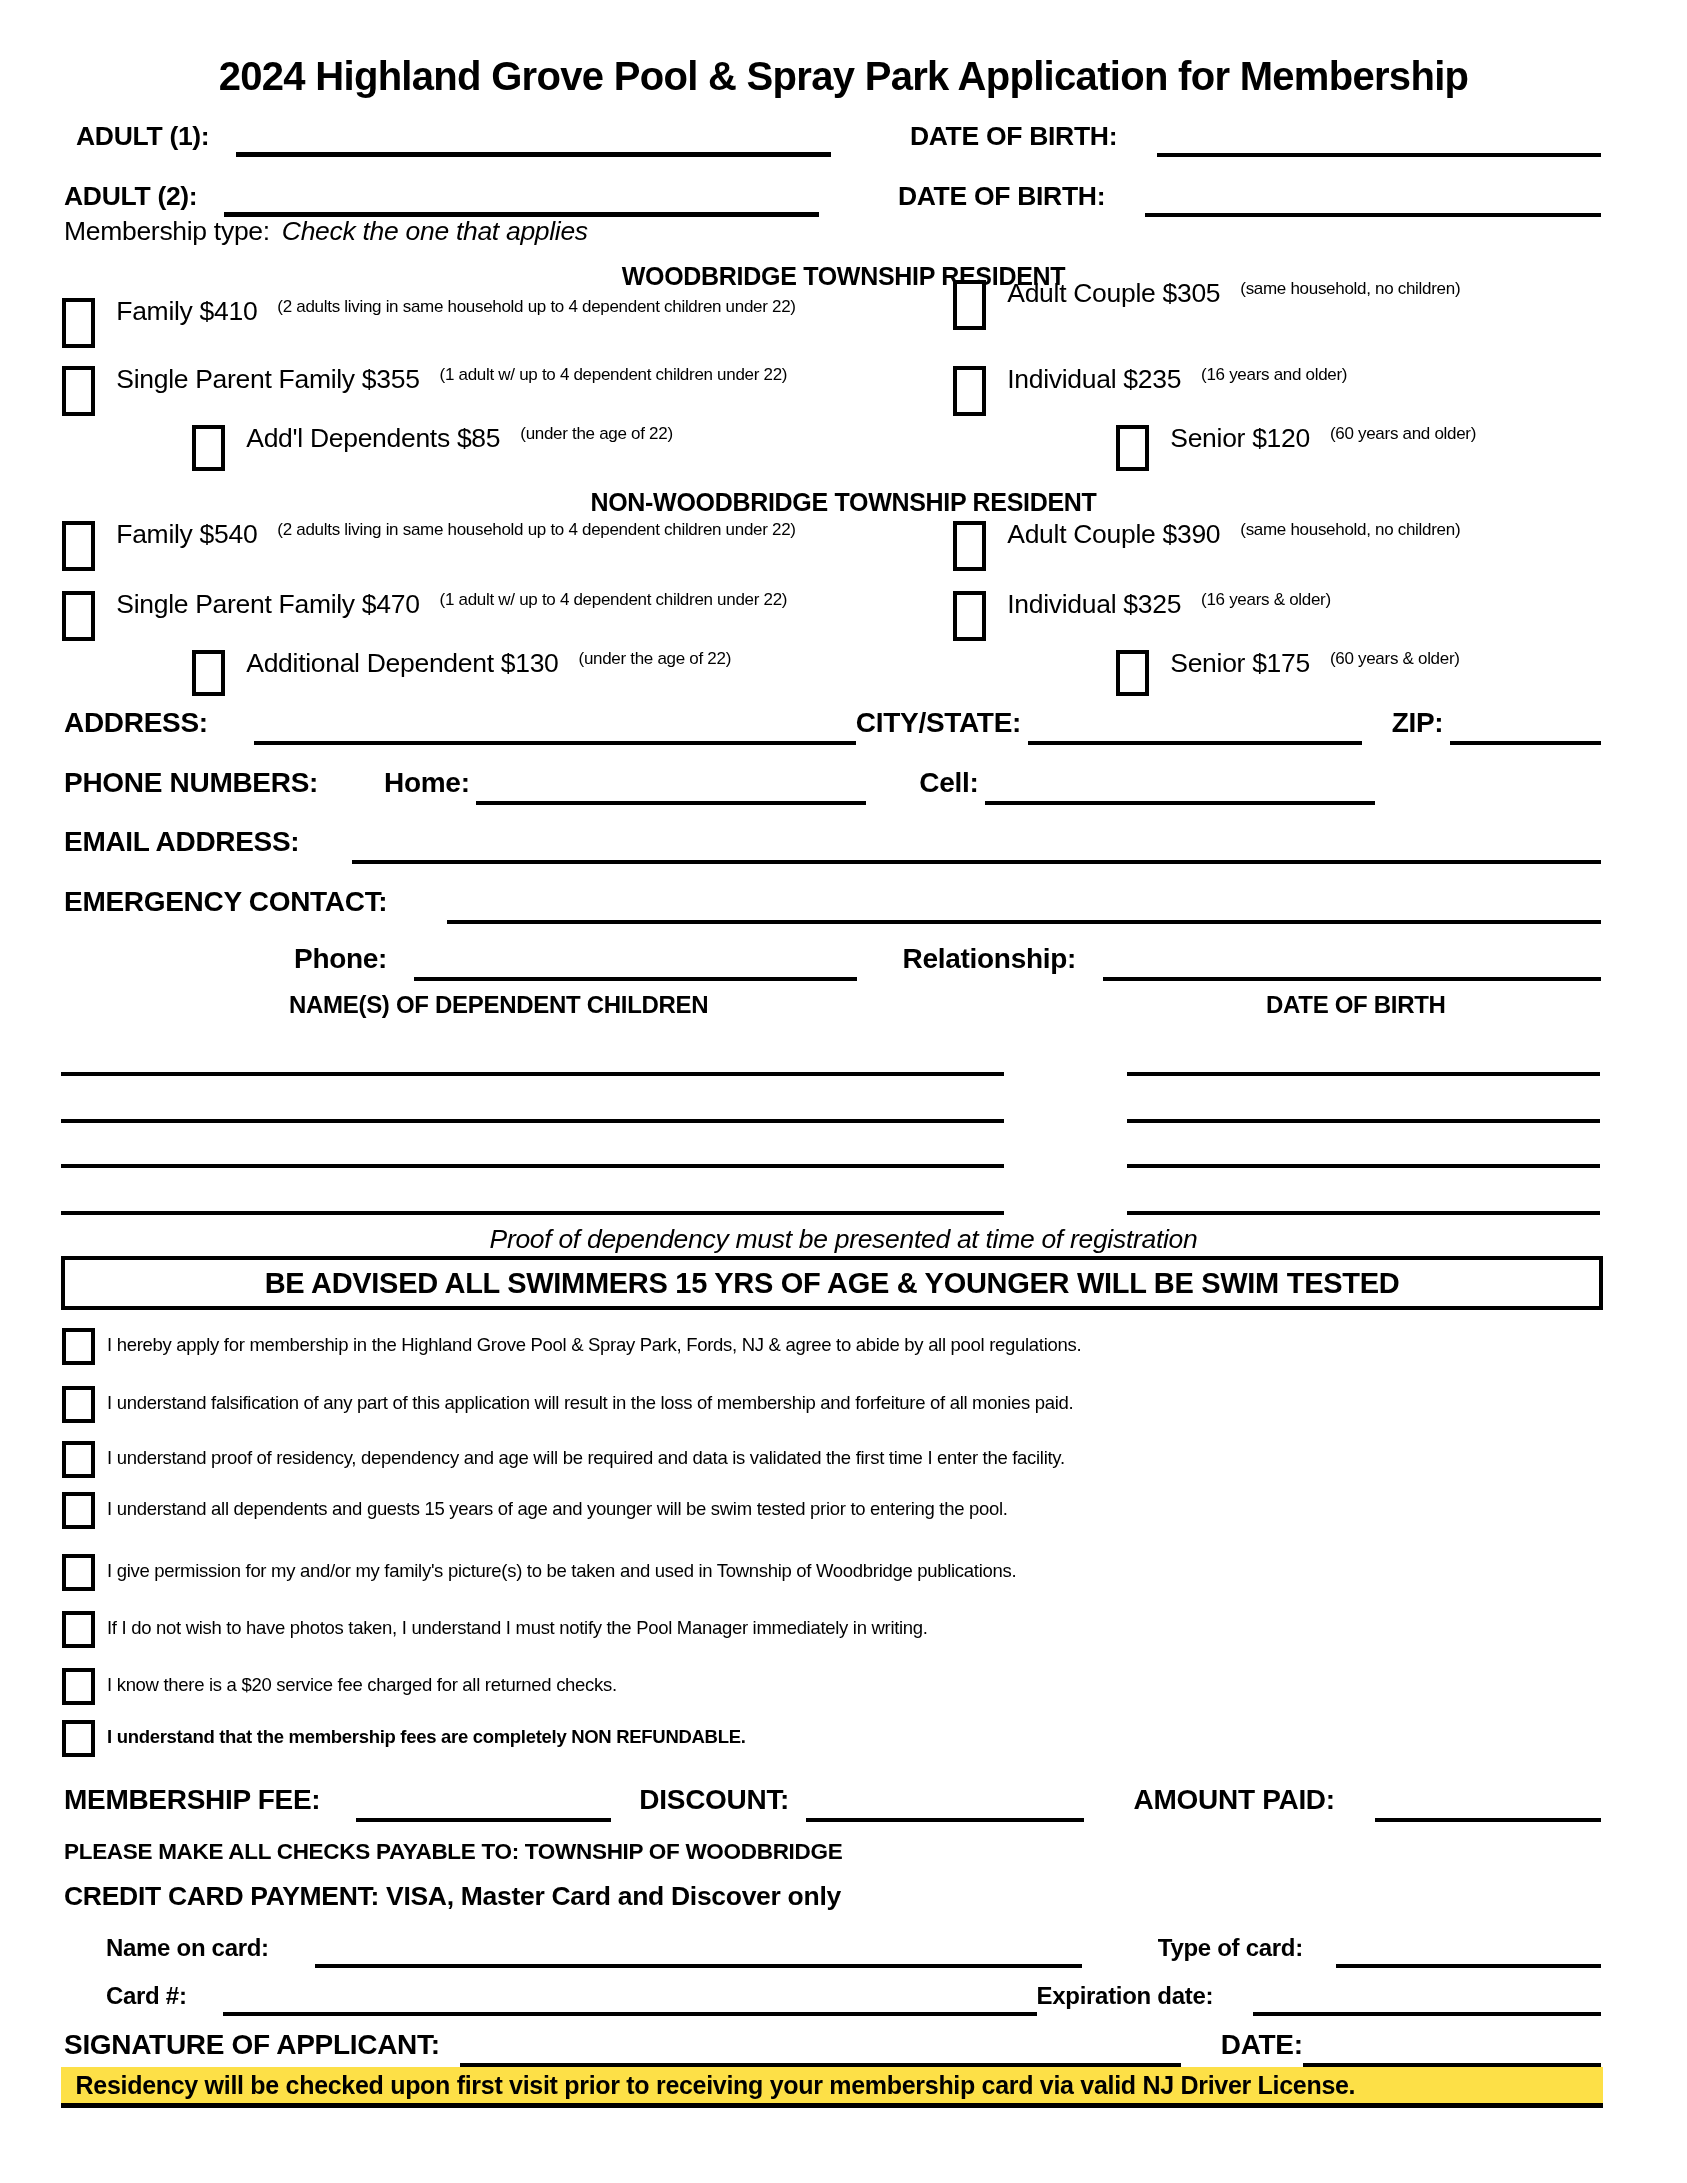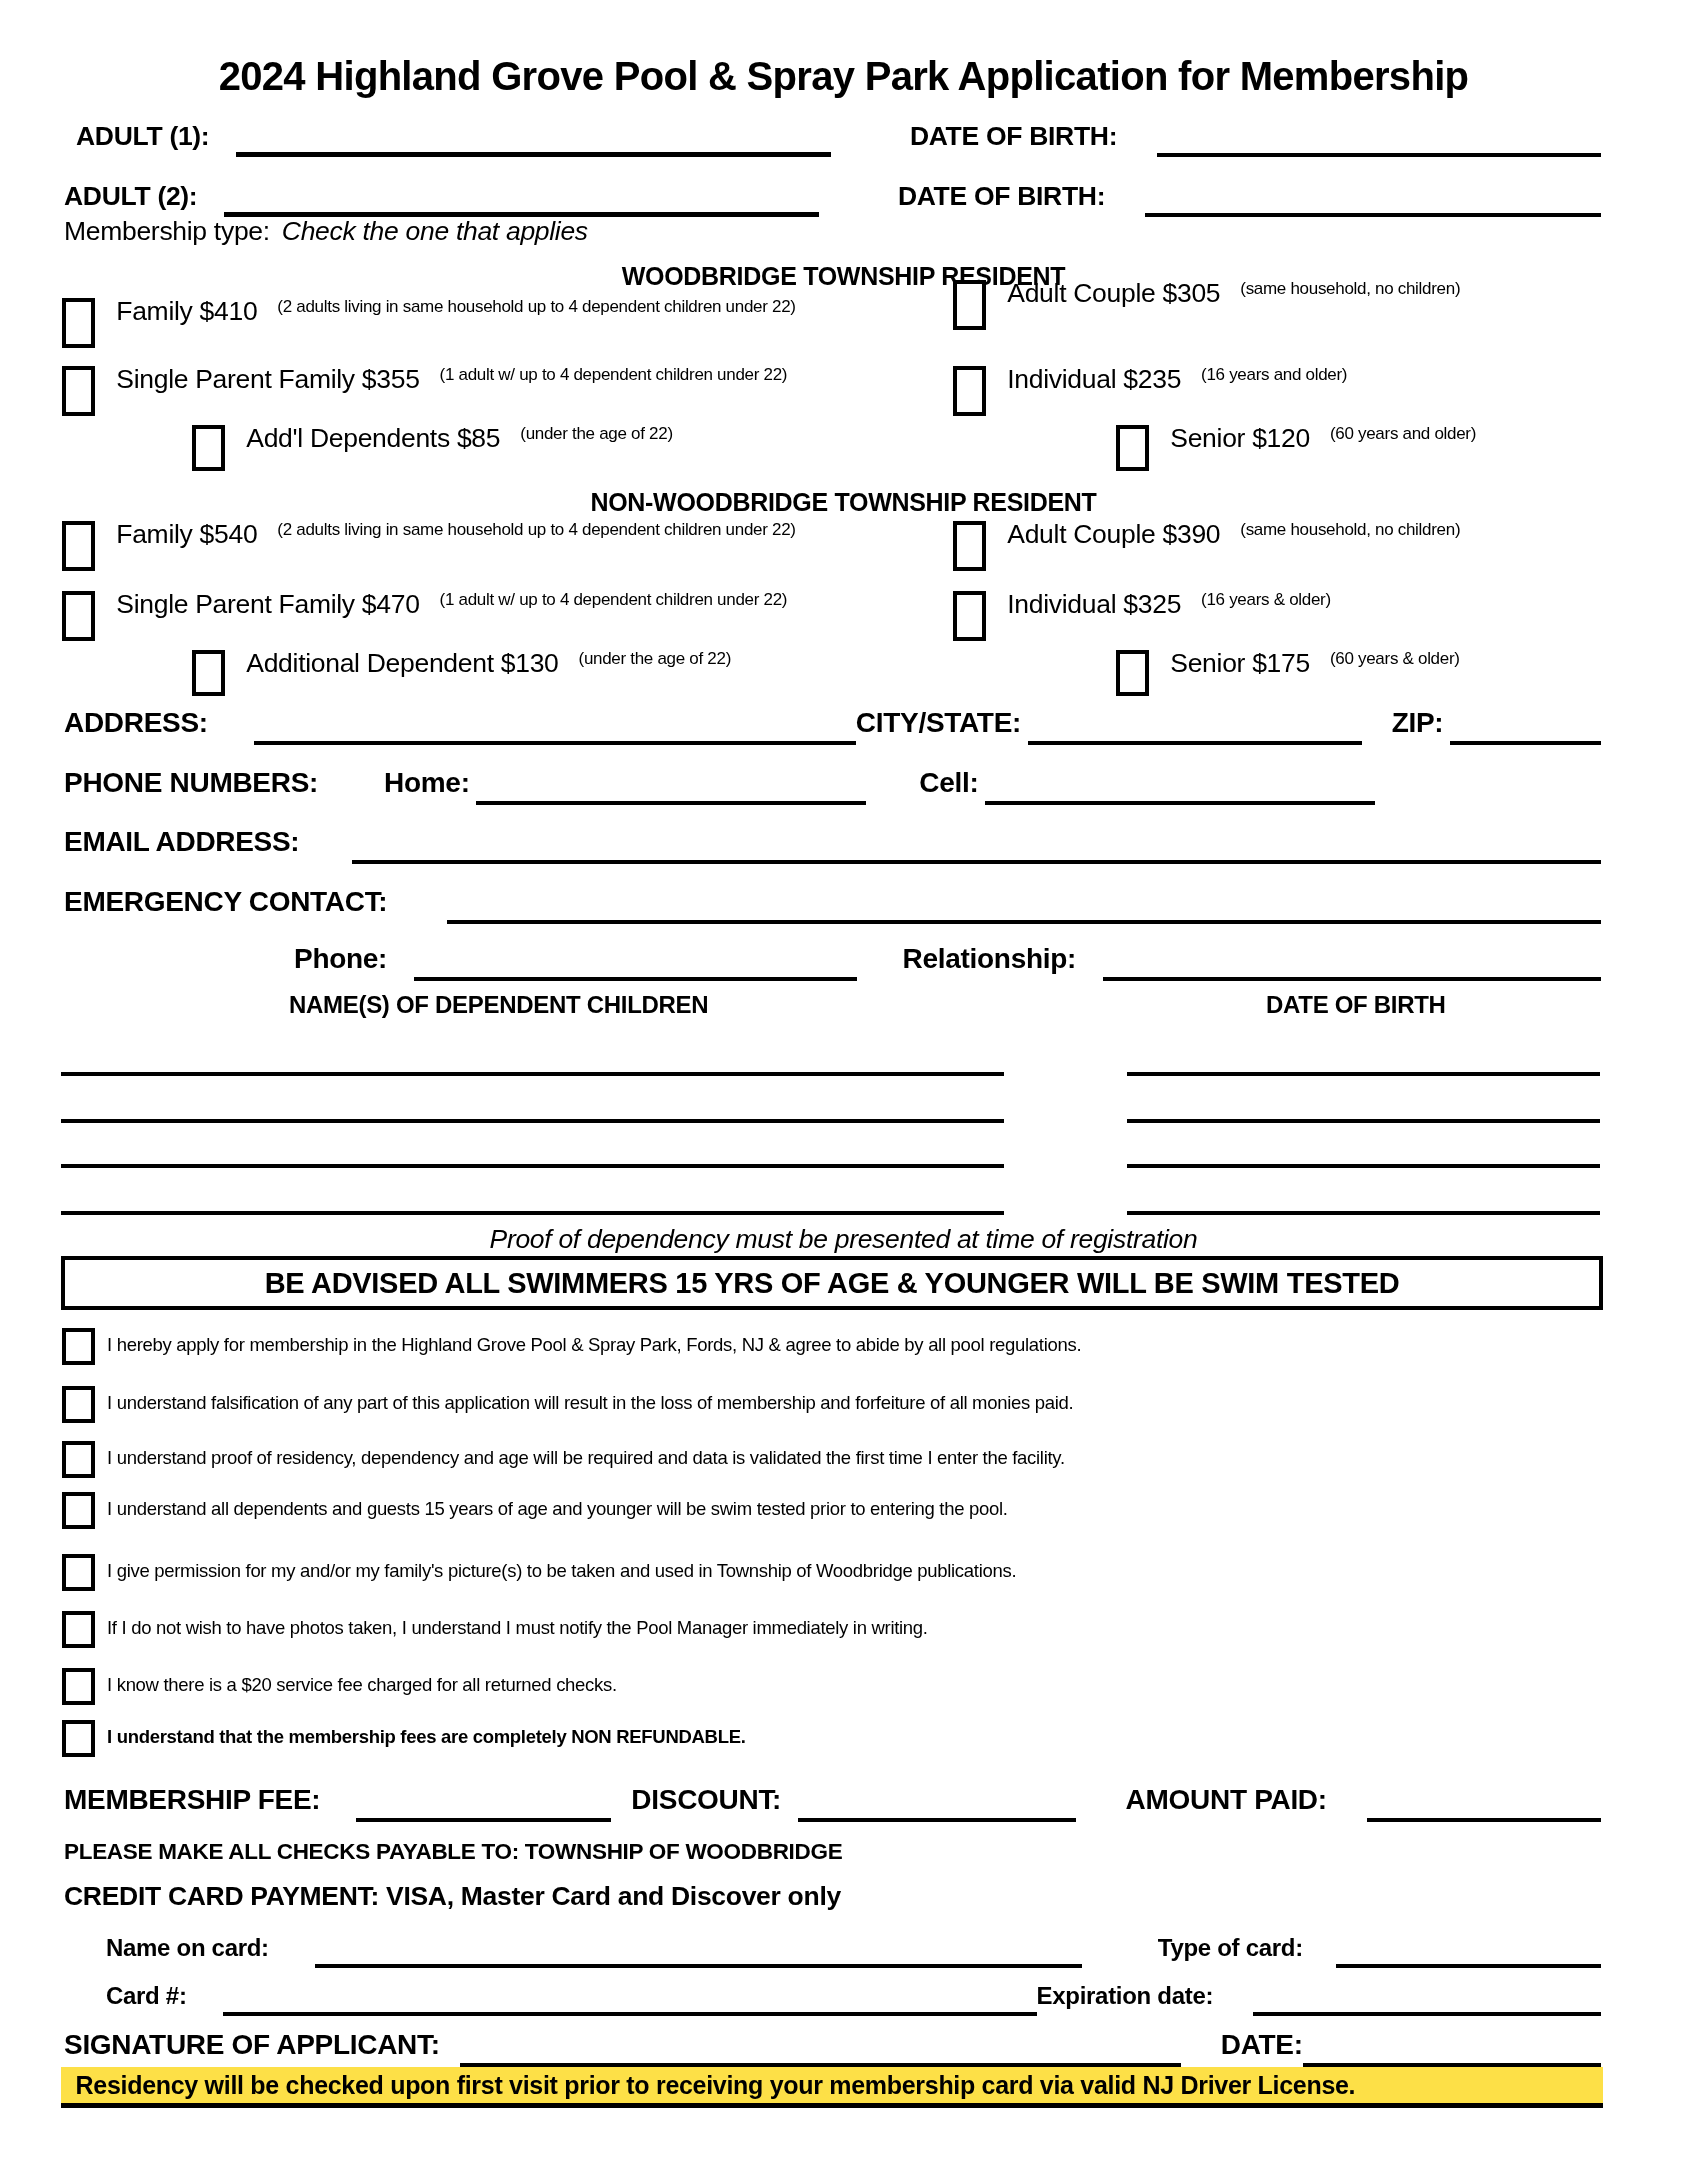--- a/index.html
+++ b/index.html
@@ -213,21 +213,21 @@
     <span class="txt">I know there is a $20 service fee charged for all returned checks.</span>
   </div>
   <div class="stmt stmt-bold" style="top:1709px; height:48px;">
     <span class="cbs"></span>
     <span class="txt">I understand that the membership fees are completely NON REFUNDABLE.</span>
   </div>
 
   <div class="row" style="top:1777px; height:45px;">
     <span class="lb">MEMBERSHIP FEE:</span>
     <div class="fl" style="width:255px; margin-left:36px;"></div>
-    <span class="lb" style="margin-left:20px;">DISCOUNT:</span>
+    <span class="lb" style="margin-left:28px;">DISCOUNT:</span>
     <div class="fl" style="width:278px; margin-left:16.5px;"></div>
     <span class="lb" style="margin-left:50px;">AMOUNT PAID:</span>
     <div class="fl grow" style="margin-left:40px;"></div>
   </div>
 
   <div class="note1">PLEASE MAKE ALL CHECKS PAYABLE TO:  TOWNSHIP OF WOODBRIDGE</div>
   <div class="note2">CREDIT CARD PAYMENT: VISA, Master Card and Discover only</div>
 
   <div class="row" style="top:1925px; height:43px; padding-left:106px;">
     <span class="lb2">Name on card:</span>

